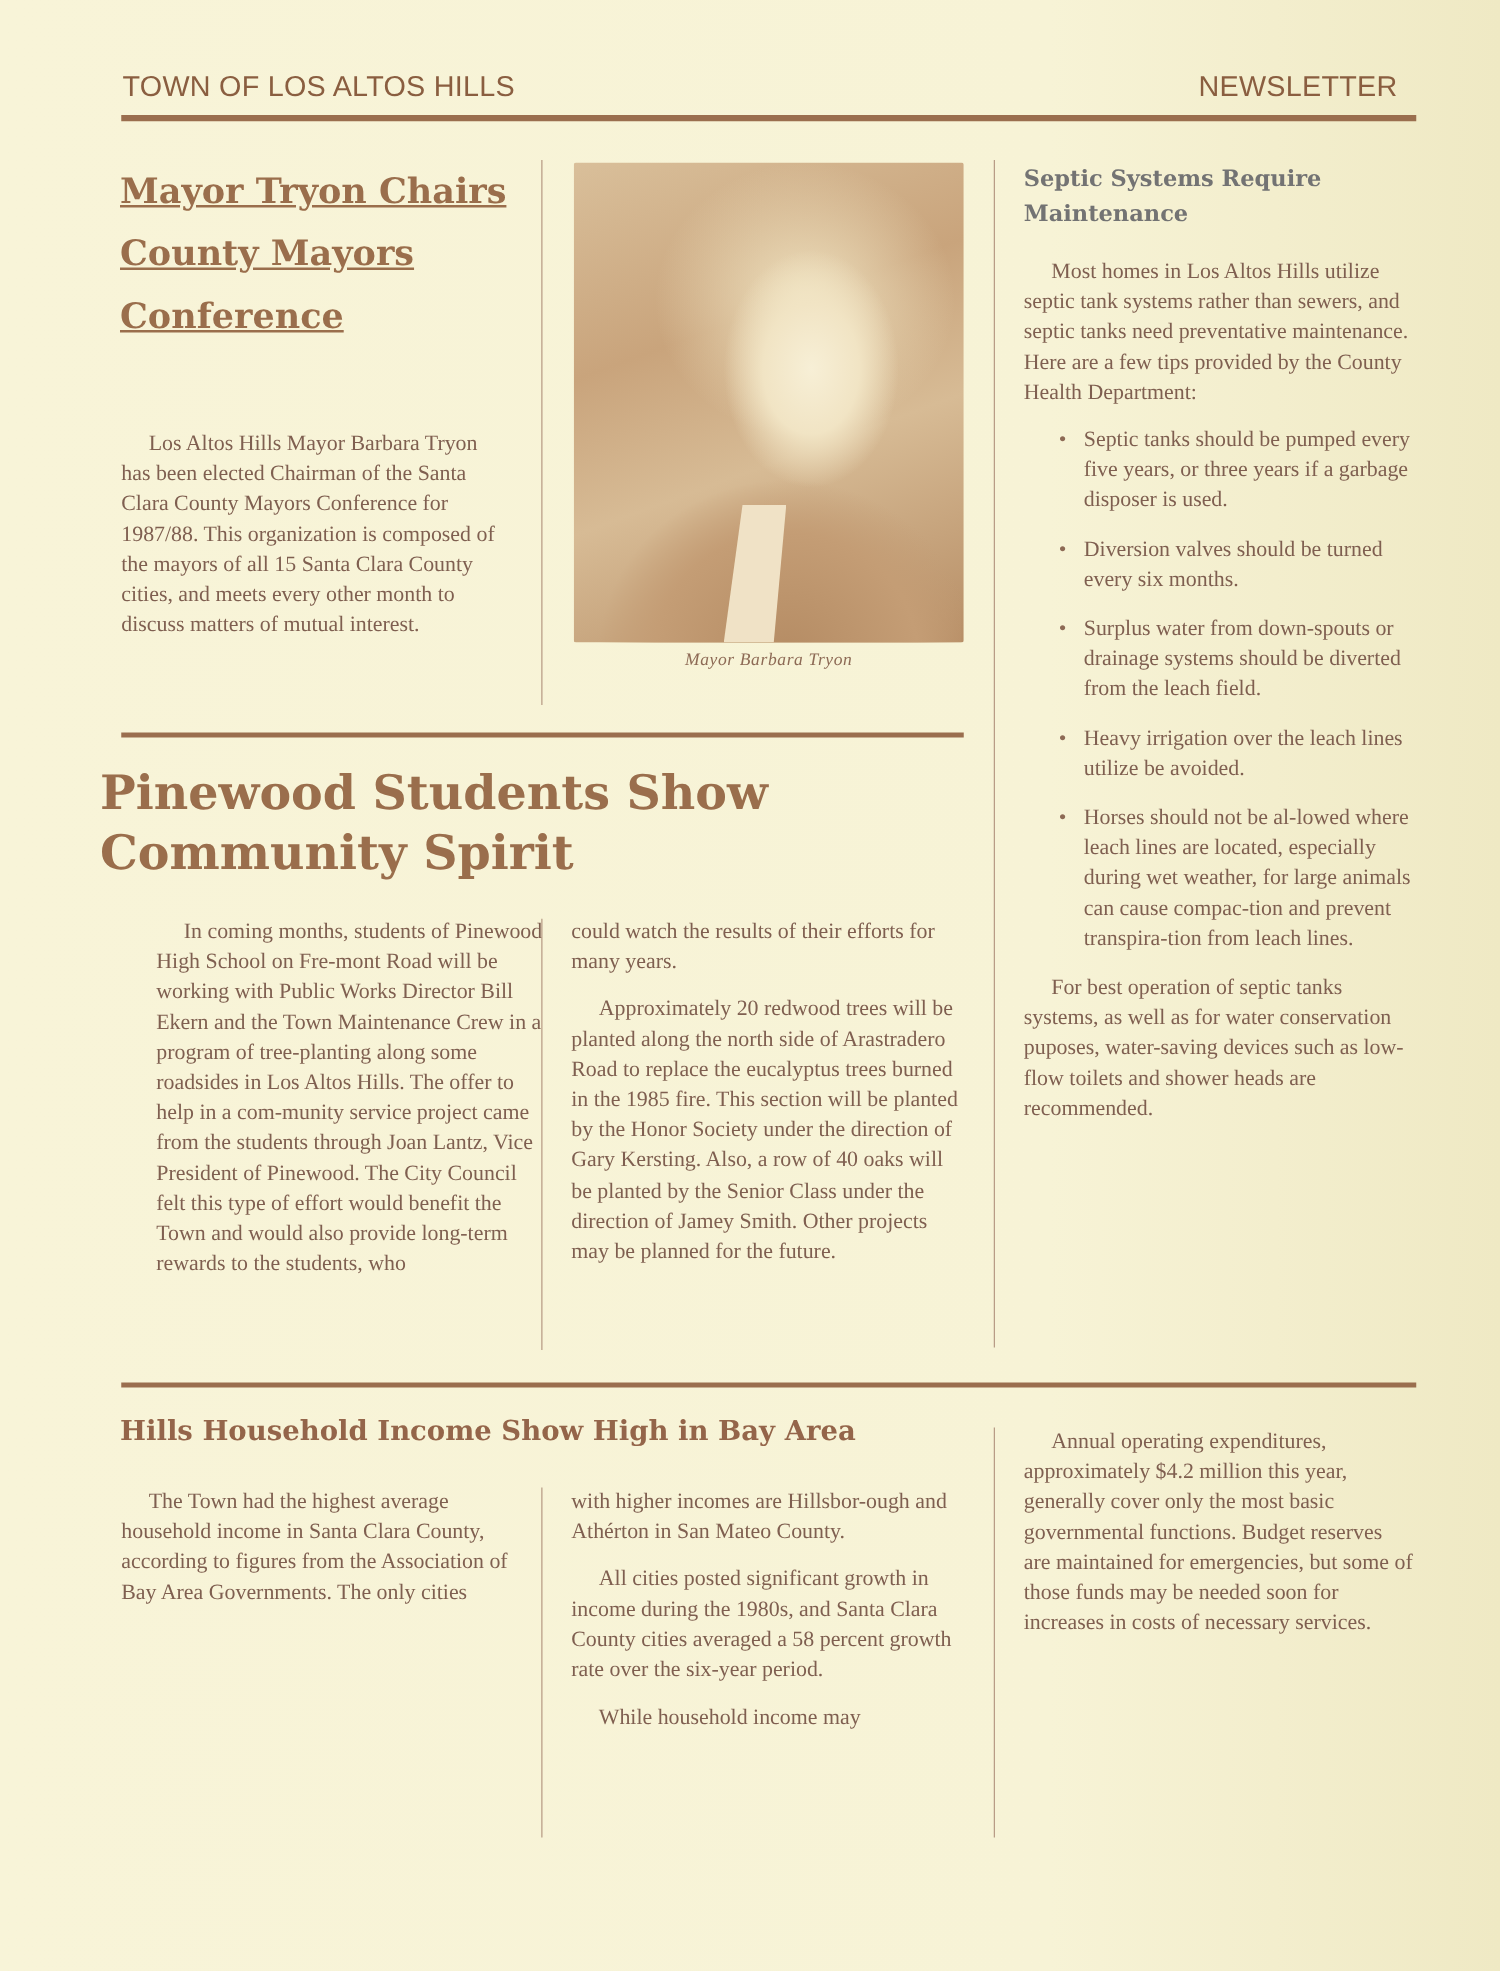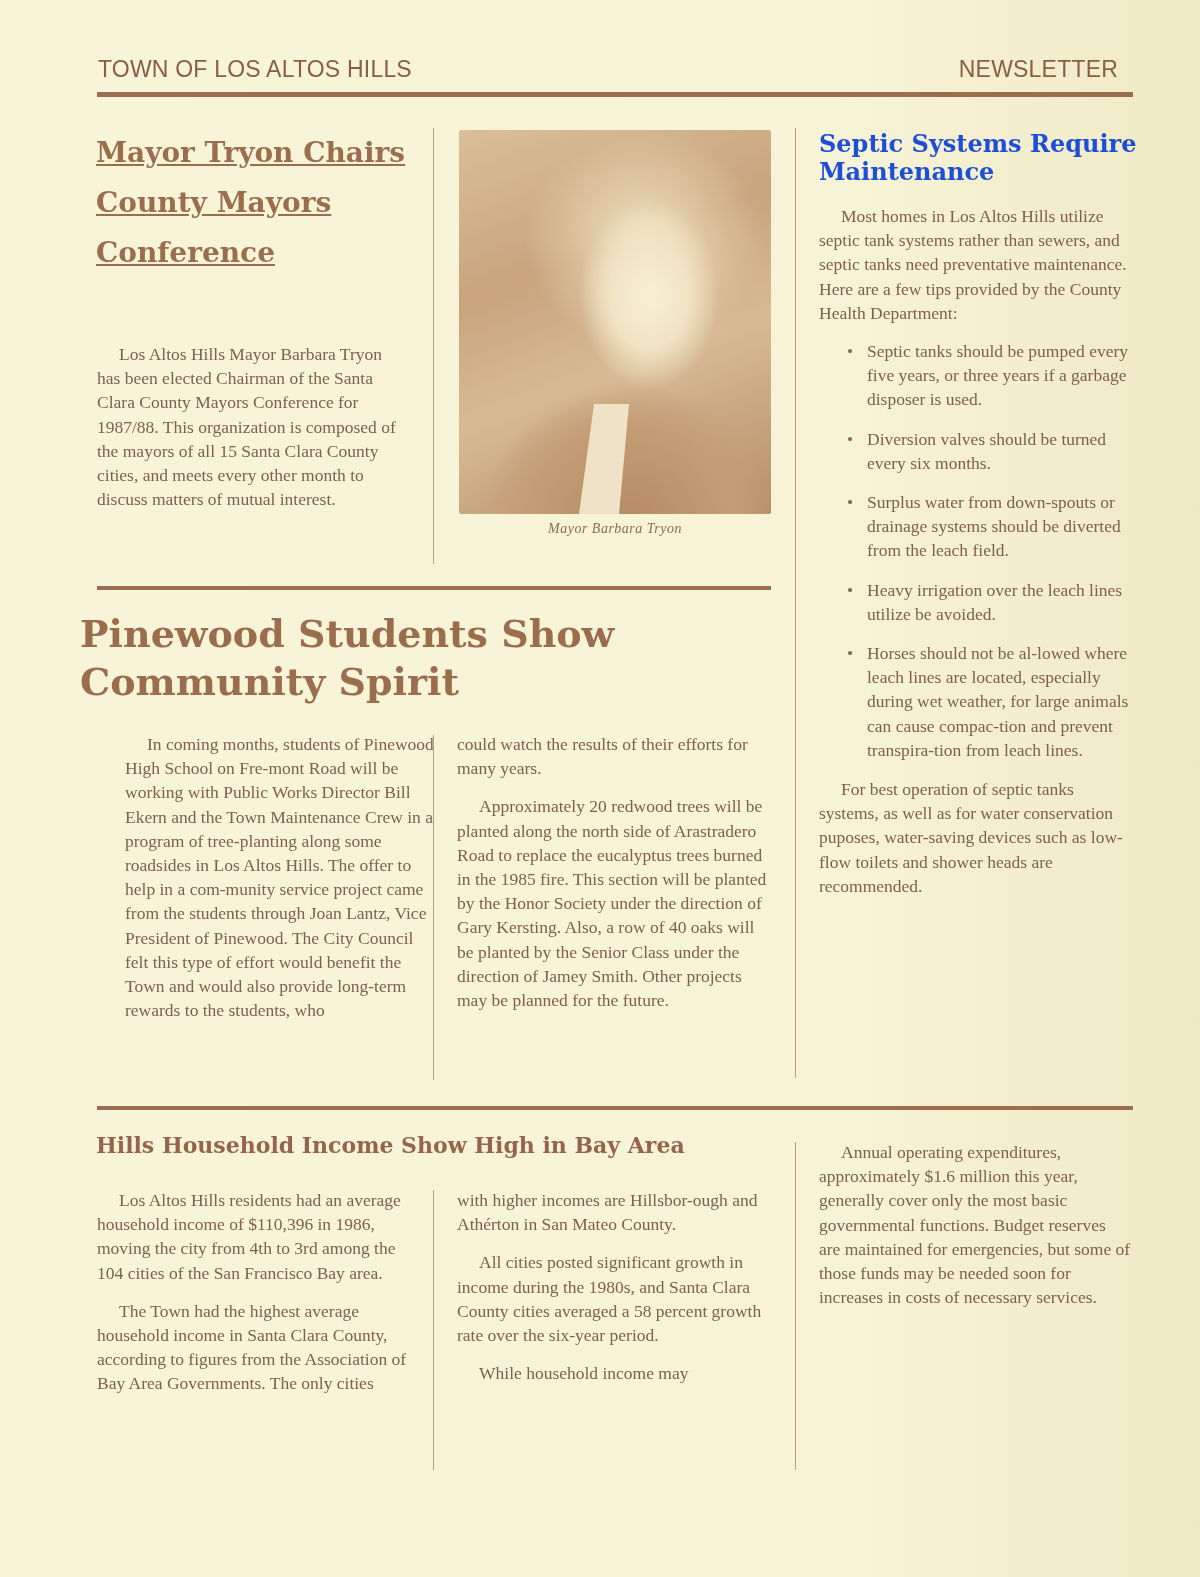--- a/index.html
+++ b/index.html
@@ -13,21 +13,21 @@
   .masthead { position:absolute; left:98px; top:56px; width:1036px; height:30px; }
   .masthead span { font-family:"Liberation Sans","DejaVu Sans",sans-serif; font-size:23px; color:#8a5e40; letter-spacing:0.2px; position:absolute; top:0; }
   .masthead .left { left:0; }
   .masthead .right { right:16px; }
   .rule { position:absolute; background:#9a6e4e; }
   .vrule { position:absolute; width:1px; background:#b89c86; }
 
   .headline { position:absolute; font-family:"DejaVu Serif", serif; font-weight:bold; color:#9a6e4c; margin:0; }
   .h1 { left:96px; top:128px; width:330px; font-size:28px; line-height:50px;text-decoration:underline; }
   .h2 { left:80px; top:610px; width:700px; font-size:38px; line-height:48px; }
-  .h3 { left:819px; top:130px; width:320px; font-size:24px; line-height:28px; color:#1d4ed8; }
+  .h3 { left:819px; top:130px; width:320px; font-size:18px; line-height:28px; color:#737373; }
   .h4 { left:96px; top:1131px; width:700px; font-size:22px; line-height:28px; color:#94654a; }
 
   .col { position:absolute; font-size:17.5px; line-height:24.2px; color:#7f5f50; }
   .col p { margin:0 0 14px 0; text-indent:22px; }
   .col p.cont { text-indent:0; }
 
   .photo { position:absolute; left:459px; top:130px; width:312px; height:384px;
     background:
       radial-gradient(ellipse 70px 95px at 190px 165px, #f7efd6 0%, #f1e4c4 55%, rgba(230,210,170,0) 100%),
       radial-gradient(ellipse 120px 110px at 185px 110px, #efe2c0 0%, rgba(220,195,155,0) 100%),
@@ -86,25 +86,24 @@
     <li><span class="dot">•</span><span>Heavy irrigation over the leach lines utilize be avoided.</span></li>
     <li><span class="dot">•</span><span>Horses should not be al-lowed where leach lines are located, especially during wet weather, for large animals can cause compac-tion and prevent transpira-tion from leach lines.</span></li>
   </ul>
   <p>For best operation of septic tanks systems, as well as for water conservation puposes, water-saving devices such as low-flow toilets and shower heads are recommended.</p>
 </div>
 
 <div class="rule" style="left:97px; top:1106px; width:1036px; height:4px;"></div>
 
 <h3 class="headline h4">Hills Household Income Show High in Bay Area</h3>
 <div class="col" style="left:97px; top:1188px; width:312px;">
-  <p>Los Altos Hills residents had an average household income of $110,396 in 1986, moving the city from 4th to 3rd among the 104 cities of the San Francisco Bay area.</p>
   <p>The Town had the highest average household income in Santa Clara County, according to figures from the Association of Bay Area Governments. The only cities</p>
 </div>
 <div class="vrule" style="left:433px; top:1190px; height:280px;"></div>
 <div class="col" style="left:457px; top:1188px; width:312px;">
   <p class="cont">with higher incomes are Hillsbor-ough and Athérton in San Mateo County.</p>
   <p>All cities posted significant growth in income during the 1980s, and Santa Clara County cities averaged a 58 percent growth rate over the six-year period.</p>
   <p>While household income may</p>
 </div>
 <div class="vrule" style="left:795px; top:1142px; height:328px;"></div>
 <div class="col" style="left:819px; top:1140px; width:312px;">
-  <p>Annual operating expenditures, approximately $1.6 million this year, generally cover only the most basic governmental functions. Budget reserves are maintained for emergencies, but some of those funds may be needed soon for increases in costs of necessary services.</p>
+  <p>Annual operating expenditures, approximately $4.2 million this year, generally cover only the most basic governmental functions. Budget reserves are maintained for emergencies, but some of those funds may be needed soon for increases in costs of necessary services.</p>
 </div>
 
 </body></html>

